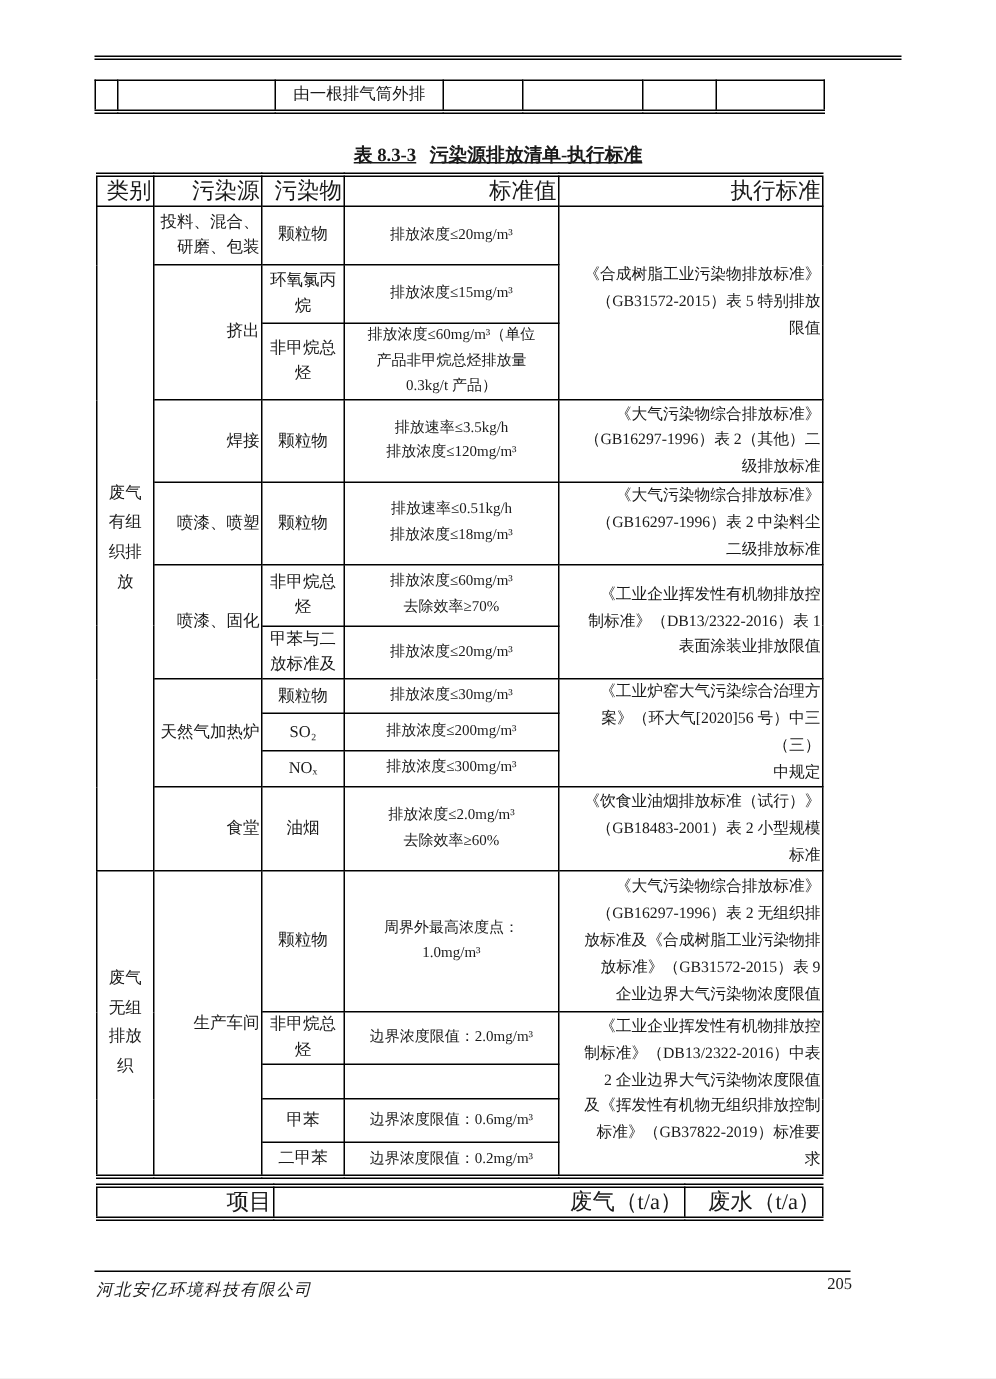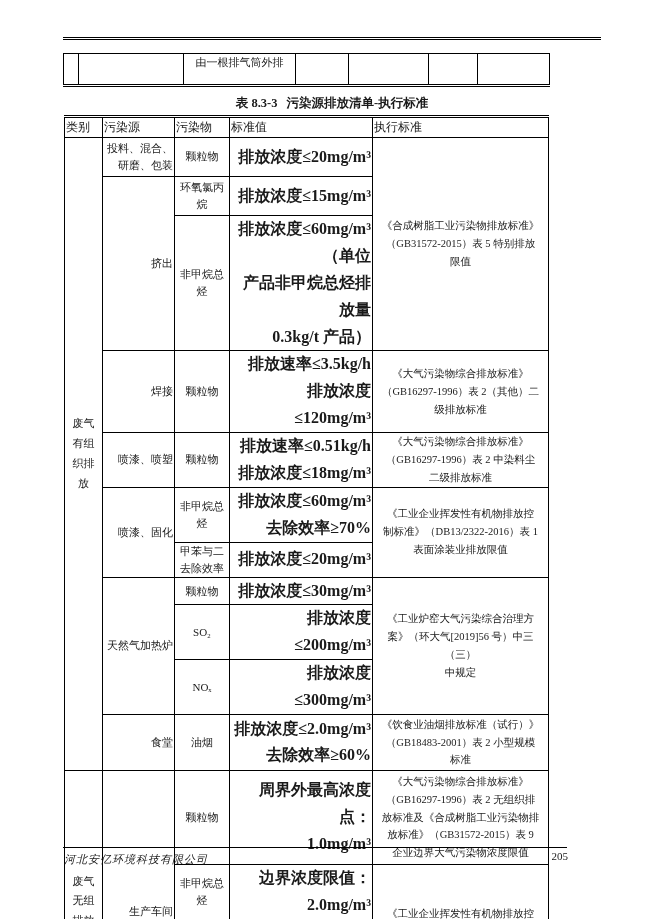--- a/index.html
+++ b/index.html
@@ -7,43 +7,43 @@
         font-family:"Liberation Serif","DejaVu Serif",serif;color:#1a1a1a;overflow:hidden;}
 
   
   .header-title{position:absolute;top:18px;left:32px;width:600px;text-align:center;
                 font-size:11px;font-style:italic;letter-spacing:0.5px;white-space:nowrap;}
   .header-rule{position:absolute;top:37px;left:63px;width:538px;height:0;border-top:3px double #000;}
 
   
   table{border-collapse:collapse;table-layout:fixed;}
   td,th{border:1px solid #000;padding:0 1px;vertical-align:middle;overflow:hidden;}
-  th{font-weight:normal;font-size:12px;text-align:left;}
-
-  
-  .cont-table{position:absolute;top:53px;left:63px;width:486px;height:34px;
+  th{font-weight:normal;font-size:15px;text-align:right;}
+
+  
+  .cont-table{position:absolute;top:53px;left:63px;width:486px;height:23px;
               border-top:1.5px solid #000;border-bottom:3px double #000;}
   .cont-table td{vertical-align:top;}
   .cont-cell{font-size:11px;text-align:center;padding-top:1px;}
 
   
   .caption{position:absolute;left:32px;width:600px;text-align:center;font-weight:bold;
            font-size:12.5px;white-space:nowrap;}
   .caption .cap-no{margin-right:9px;}
-  #cap-833{top:95px;}
+  #cap-833{top:95px;text-decoration:underline;}
   #cap-834{top:768px;}
 
   
   .main-table{position:absolute;top:115px;left:64px;width:484px;
               border-top:3px double #000;border-bottom:3px double #000;}
   .cat{font-size:11px;text-align:center;white-space:pre-line;line-height:1.8;}
   .src{font-size:11px;text-align:right;white-space:pre-line;line-height:1.55;}
   .pol{font-size:11px;text-align:center;white-space:pre-line;line-height:1.55;}
-  .val{font-size:16px;text-align:right;white-space:pre-line;line-height:1.68;font-weight:bold;}
-  .std{font-size:10.5px;text-align:center;white-space:pre-line;line-height:1.7;}
+  .val{font-size:10px;text-align:center;white-space:pre-line;line-height:1.68;}
+  .std{font-size:10.5px;text-align:right;white-space:pre-line;line-height:1.7;}
 
   
   .total-table{position:absolute;top:789px;left:64px;width:484px;
                border-top:3px double #000;border-bottom:3px double #000;}
   .total-table th{height:19px;}
 
   
   .footer-rule{position:absolute;top:847px;left:63px;width:504px;height:0;border-top:1px solid #000;}
   .footer-company{position:absolute;top:852px;left:64px;font-size:11px;font-style:italic;letter-spacing:1px;font-family:Liberation Mono, monospace;}
   .page-number{position:absolute;top:850px;left:490px;width:78px;text-align:right;font-size:11px;}
@@ -147,29 +147,29 @@
       <td class="pol">非甲烷总
 烃</td>
       <td class="val">排放浓度≤60mg/m³
 去除效率≥70%</td>
       <td class="std" rowspan="2">《工业企业挥发性有机物排放控
 制标准》（DB13/2322-2016）表 1
 表面涂装业排放限值</td>
     </tr>
     <tr style="height:32px">
       <td class="pol">甲苯与二
-去除效率</td>
+放标准及</td>
       <td class="val">排放浓度≤20mg/m³</td>
     </tr>
     <tr style="height:18px">
       <td class="src" rowspan="3">天然气加热炉</td>
       <td class="pol">颗粒物</td>
       <td class="val">排放浓度≤30mg/m³</td>
       <td class="std" rowspan="3">《工业炉窑大气污染综合治理方
-案》（环大气[2019]56 号）中三（三）
+案》（环大气[2020]56 号）中三（三）
 中规定</td>
     </tr>
     <tr style="height:19px">
       <td class="pol">SO₂</td>
       <td class="val">排放浓度≤200mg/m³</td>
     </tr>
     <tr style="height:19px">
       <td class="pol">NOₓ</td>
       <td class="val">排放浓度≤300mg/m³</td>
     </tr>
@@ -217,18 +217,32 @@
       <td class="val">边界浓度限值：0.6mg/m³</td>
     </tr>
     <tr style="height:23px">
       <td class="pol">二甲苯</td>
       <td class="val">边界浓度限值：0.2mg/m³</td>
     </tr>
   </tbody>
     </table>
 
 
+  <table class="total-table">
+    <colgroup>
+      <col style="width:118px">
+        <col style="width:274px">
+        <col style="width:92px">
+    </colgroup>
+    <tbody>
+        <tr>
+      <th>项目</th>
+      <th>废气（t/a）</th>
+      <th>废水（t/a）</th>
+    </tr>
+  </tbody>
+    </table>
 
   <div class="footer-rule"></div>
   <div class="footer-company">河北安亿环境科技有限公司</div>
   <div class="page-number">205</div>
 
 </div>
 
 </body></html>

